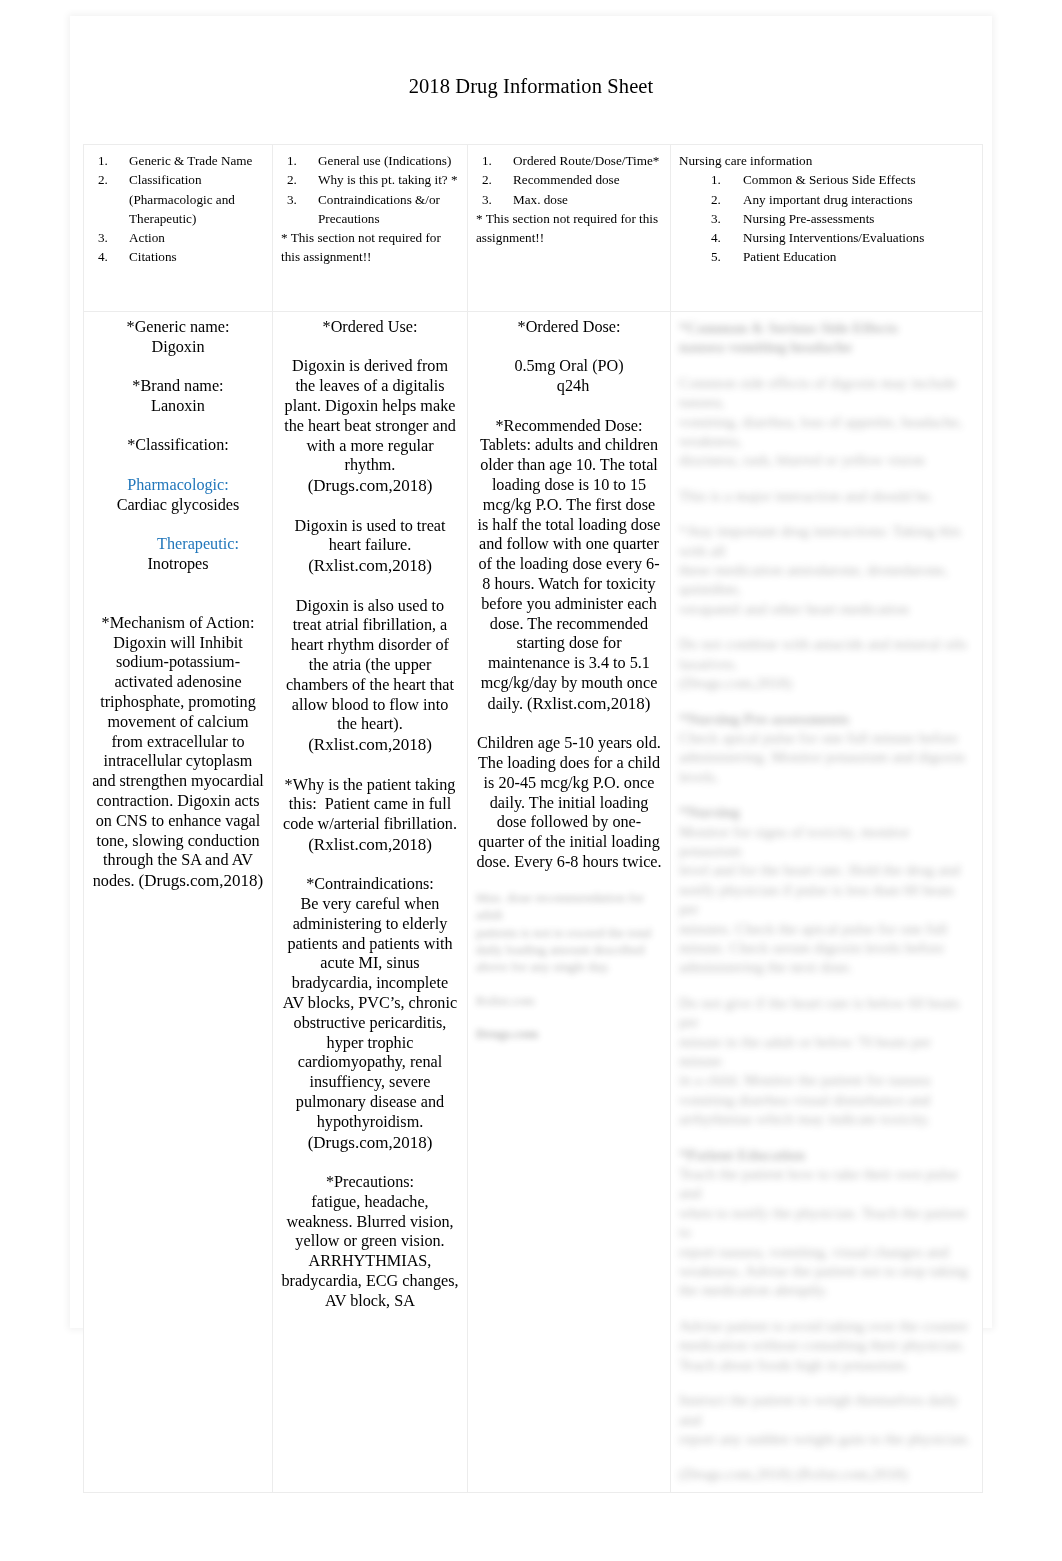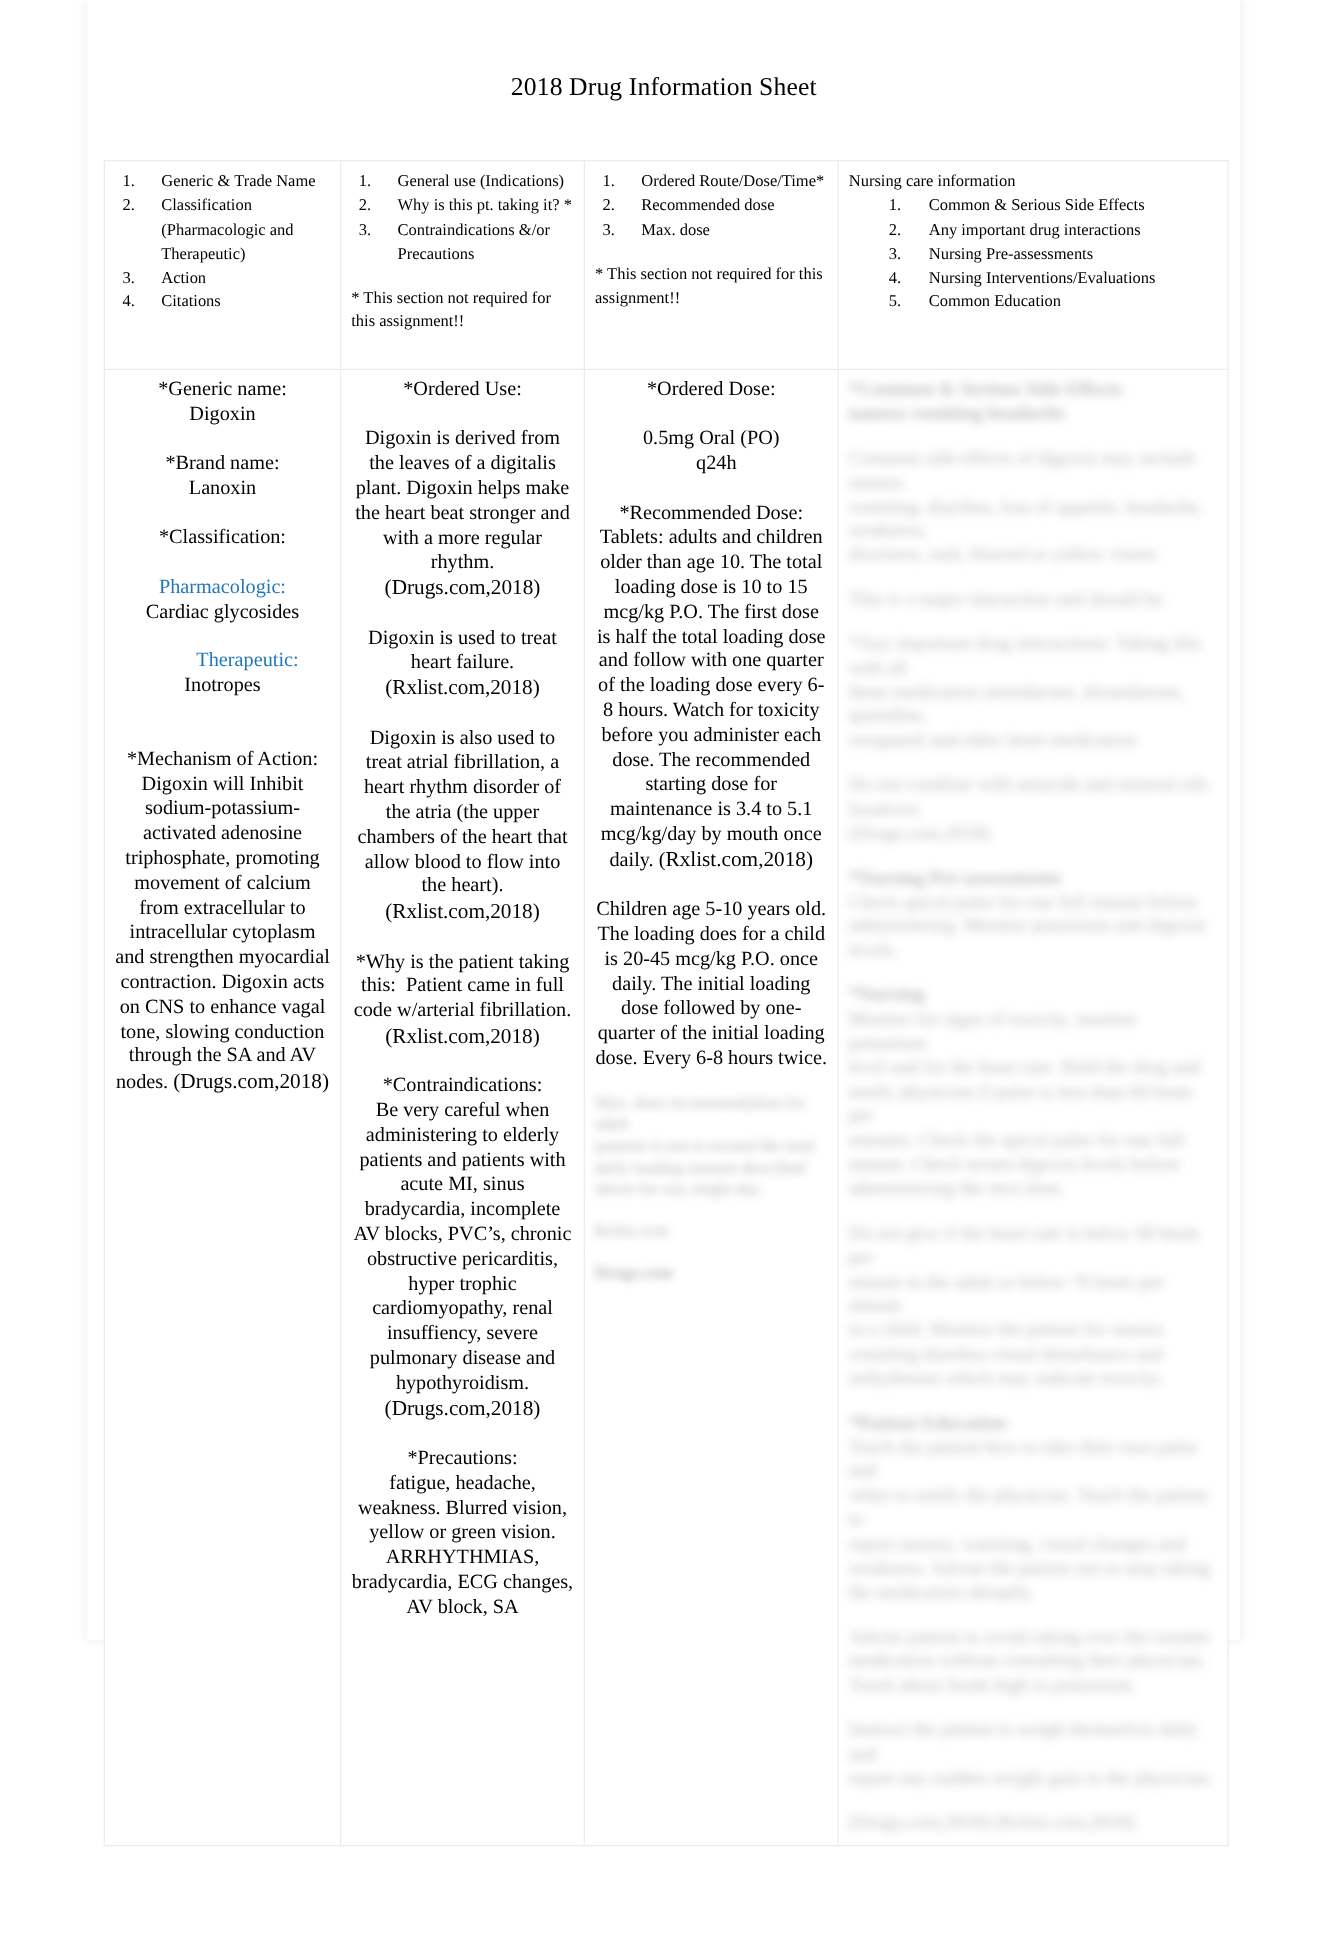--- a/index.html
+++ b/index.html
@@ -13,21 +13,21 @@
     position: relative;
     font-family: "Liberation Serif", "DejaVu Serif", serif;
     color: #000000;
     overflow: hidden;
   }
 
   
   .page {
     position: absolute;
     left: 70px;
-    top: 0px;
+    top: 16px;
     width: 922px;
     height: 1312px;
     background: #ffffff;
     box-shadow: 0 0 7px 2px rgba(0,0,0,0.055);
   }
 
   .doc-title {
     text-align: center;
     padding-top: 58px;
     font-size: 20.5px;
@@ -73,21 +73,21 @@
     margin: 0;
   }
   ol.hdr-list > li .num {
     position: absolute;
     left: 6px;
     top: 0;
   }
   .hdr-note {
     font-size: 13.2px;
     line-height: 19.3px;
-    margin-top: 16px;
+    margin-top: 0px;
     font-family: Liberation Serif, serif;
   }
   .nursing-head {
     font-size: 13.2px;
     line-height: 19.3px;
     padding-left: 0px;
   }
   ol.hdr-list.indented > li { padding-left: 64px; }
   ol.hdr-list.indented > li .num { left: 32px; }
 
@@ -207,21 +207,21 @@
             <li>
               <span class="num">3.</span>
               <span>Nursing Pre-assessments</span>
             </li>
             <li>
               <span class="num">4.</span>
               <span>Nursing Interventions/Evaluations</span>
             </li>
             <li>
               <span class="num">5.</span>
-              <span>Common Education</span>
+              <span>Patient Education</span>
             </li>
           </ol>
         </td>
       </tr>
 
       <tr>
 
         <td class="body-cell">
           <div class="col-body">
             <p>*Generic name:</p>

